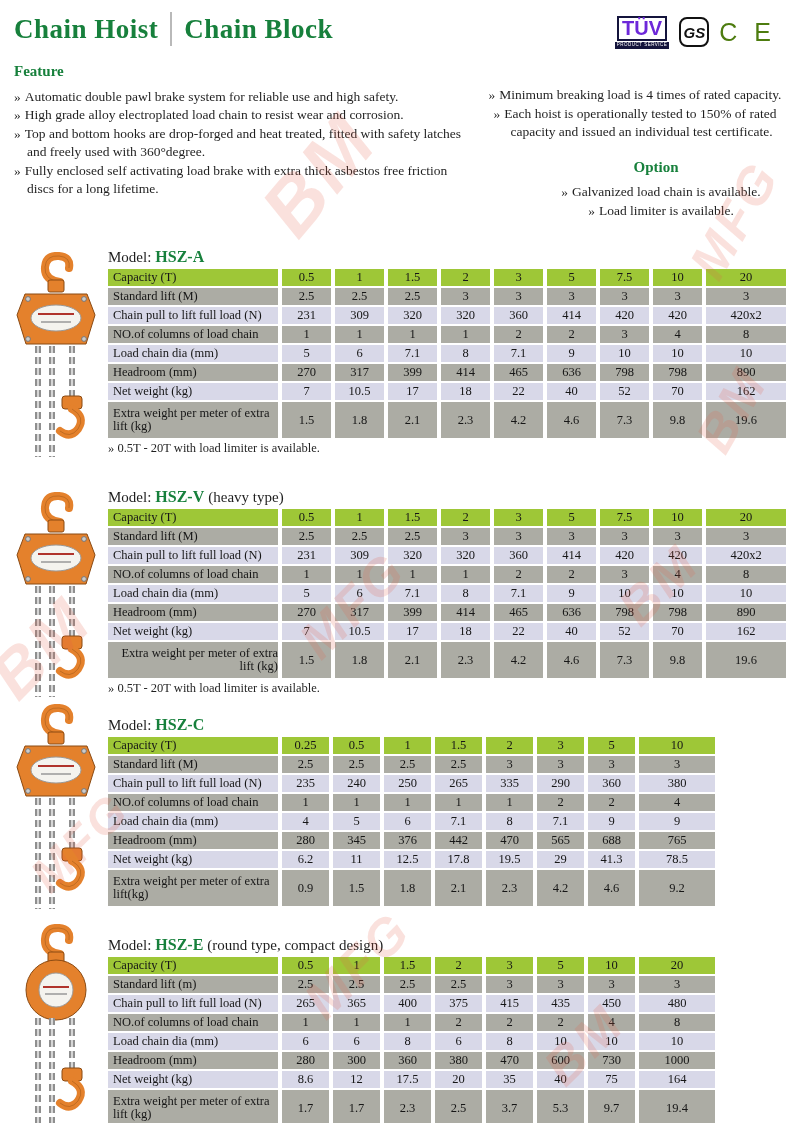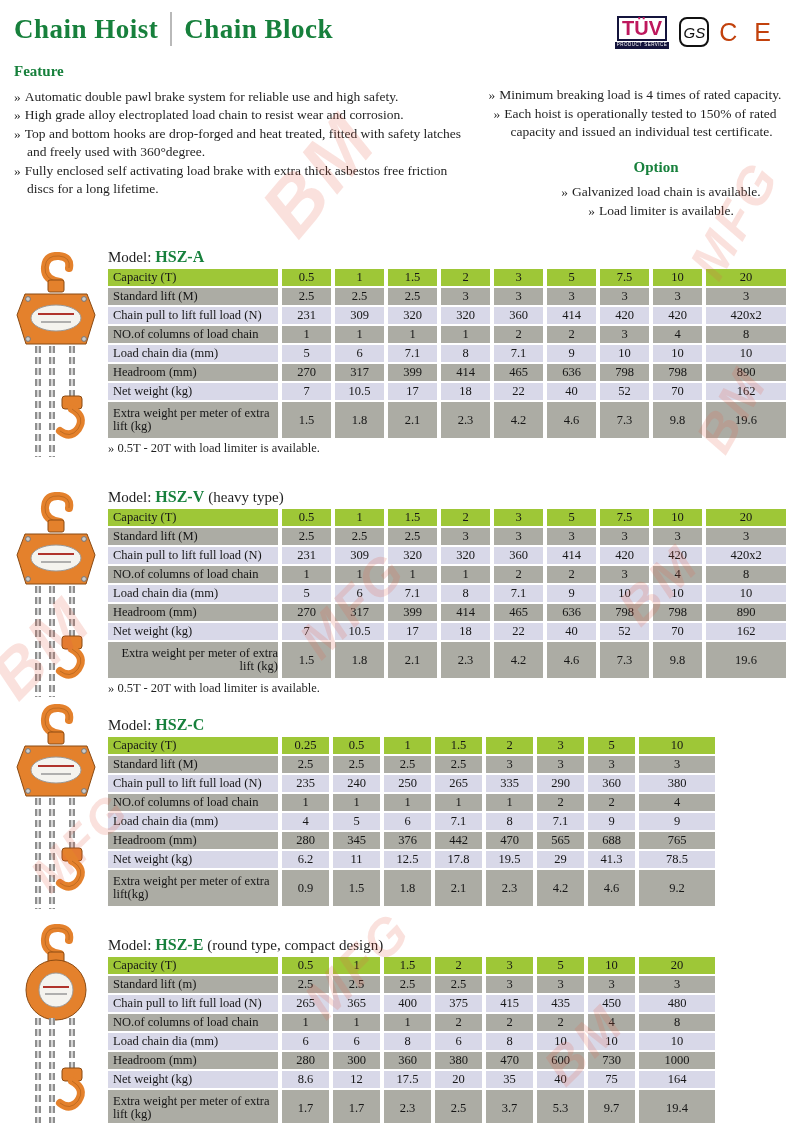--- a/index.html
+++ b/index.html
@@ -9,28 +9,28 @@
   *{box-sizing:border-box; margin:0; padding:0;}
   body{background:#e9e9e9;}
   .page{position:relative; width:794px; height:1123px; background:#fff; margin:0 auto;
         overflow:hidden; font-family:"Liberation Serif", serif; color:var(--ink);}
   
   .title{position:absolute; left:14px; top:12px; display:flex; align-items:center;
          font-size:27px; font-weight:bold; color:var(--brand-green); letter-spacing:.5px;}
   .title .sep{width:2px; height:34px; background:#b9b9b9; margin:0 12px;}
   .logos{position:absolute; right:18px; top:16px; display:flex; align-items:center; gap:10px;}
   .tuv{display:flex; flex-direction:column; align-items:center; line-height:1;}
-  .tuv .t1{font-family:"Liberation Sans",sans-serif; font-weight:bold; font-size:20px; color:#be185d;
+  .tuv .t1{font-family:"Liberation Sans",sans-serif; font-weight:bold; font-size:20px; color:#6d28d9;
            border:2px solid #14143c; padding:0 3px 1px 3px;}
   .tuv .t2{font-family:"Liberation Sans",sans-serif; font-size:4.5px; color:#fff; background:#14143c;
            padding:1px 2px; letter-spacing:.5px; margin-top:1px; white-space:nowrap;}
   .gs{width:30px; height:30px; border:2px solid #111; border-radius:8px; display:flex;
       align-items:center; justify-content:center; font-family:"Liberation Sans",sans-serif;
-      font-weight:normal; font-style:italic; font-size:15px; color:#111;}
-  .ce{font-family:"Liberation Sans",sans-serif; font-size:25px; letter-spacing:5px; color:#c2410c;}
+      font-weight:bold; font-style:italic; font-size:15px; color:#111;}
+  .ce{font-family:"Liberation Sans",sans-serif; font-size:25px; letter-spacing:5px; color:#4d7c0f;}
   
   .feature{position:absolute; left:14px; top:62px; width:462px; font-size:13.5px; line-height:18.5px;}
   .sec-head{font-size:15px; font-weight:bold; color:var(--brand-green); margin-bottom:7px;}
   .f-item{padding-left:13px; text-indent:-13px;}
   .blt{margin-right:4px;}
   .right-col{position:absolute; left:487px; top:86px; width:296px; font-size:13.5px; line-height:18.5px;text-align:center;}
   .option{margin-top:16px; padding-left:42px;}
   .option .opt-list{padding-left:10px;}
   
   .section{position:absolute; left:0; width:794px;}

